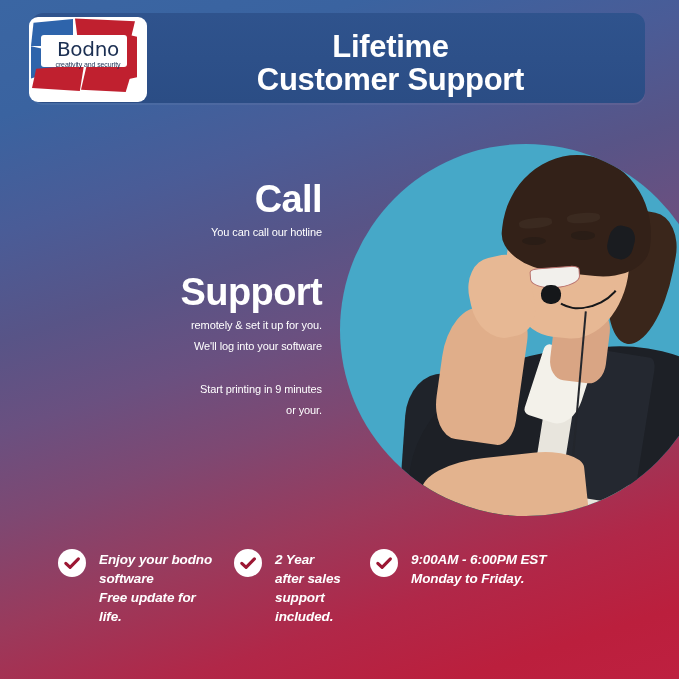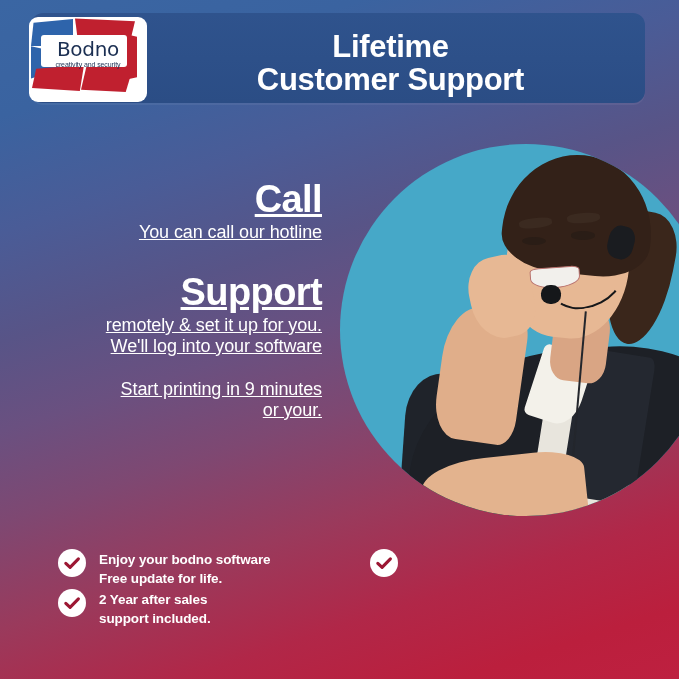--- a/index.html
+++ b/index.html
@@ -349,32 +349,31 @@
   }
 
   
   .features {
     position: absolute;
     left: 0;
     top: 178px;
     width: 322px;
     text-align: right;
     color: #ffffff;
-    text-decoration: underline;
   }
   .feature { margin-bottom: 26px; }
   .feature-title {
     font-size: 38px;
     line-height: 43px;
     font-weight: 700;
     letter-spacing: -0.6px;
     margin-bottom: 1px;
   }
   .feature-line {
-    font-size: 18px;
+    font-size: 11px;
     line-height: 21px;
     font-weight: 400;
     letter-spacing: -0.1px;
     margin-left: 40px;
   }
   .feature-line.bold { font-weight: 700; }
 
   .f-call  { margin-bottom: 28px; }
   .f-support { margin-bottom: 22px; }
 
@@ -383,21 +382,23 @@
     position: absolute;
     left: 58px;
     top: 548px;
     width: 600px;
     display: flex;
     gap: 24px;
   }
   .check-col {
     width: 288px;
     display: flex;
-    flex-direction: column;
+    flex-direction: row;
+    gap: 20px;
+    font-style: italic;
   }
   .check-item {
     display: flex;
     align-items: flex-start;
     gap: 13px;
   }
   .check-icon {
     flex: 0 0 auto;
     width: 28px;
     height: 28px;
@@ -519,20 +520,24 @@
 
     <div class="check-col">
 
       <div class="check-item">
         <span class="check-icon">
           <svg viewBox="0 0 28 28" width="28" height="28" aria-hidden="true">
             <circle cx="14" cy="14" r="14" fill="#ffffff"></circle>
             <path d="M7.8 14.3 L12.1 18.4 L20.4 9.9" fill="none" stroke="#9c1733" stroke-width="3.1" stroke-linecap="round" stroke-linejoin="round"></path>
           </svg>
         </span>
+        <span class="check-text">
+          <span>9:00AM - 6:00PM EST</span>
+          <span class="l2">Monday to Friday.</span>
+        </span>
       </div>
 
 
     </div>
 
   </div>
 
 </div>
 
 </body></html>

